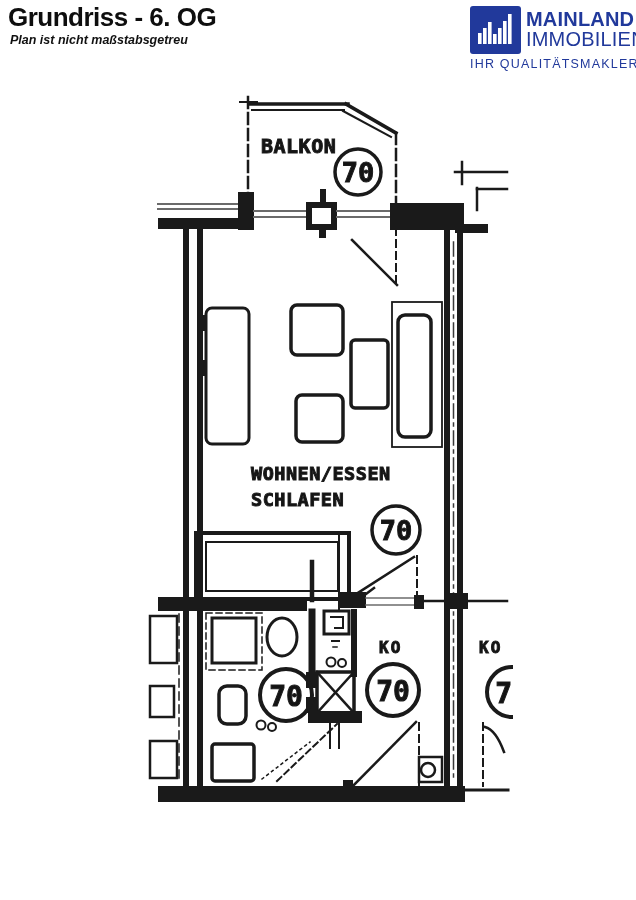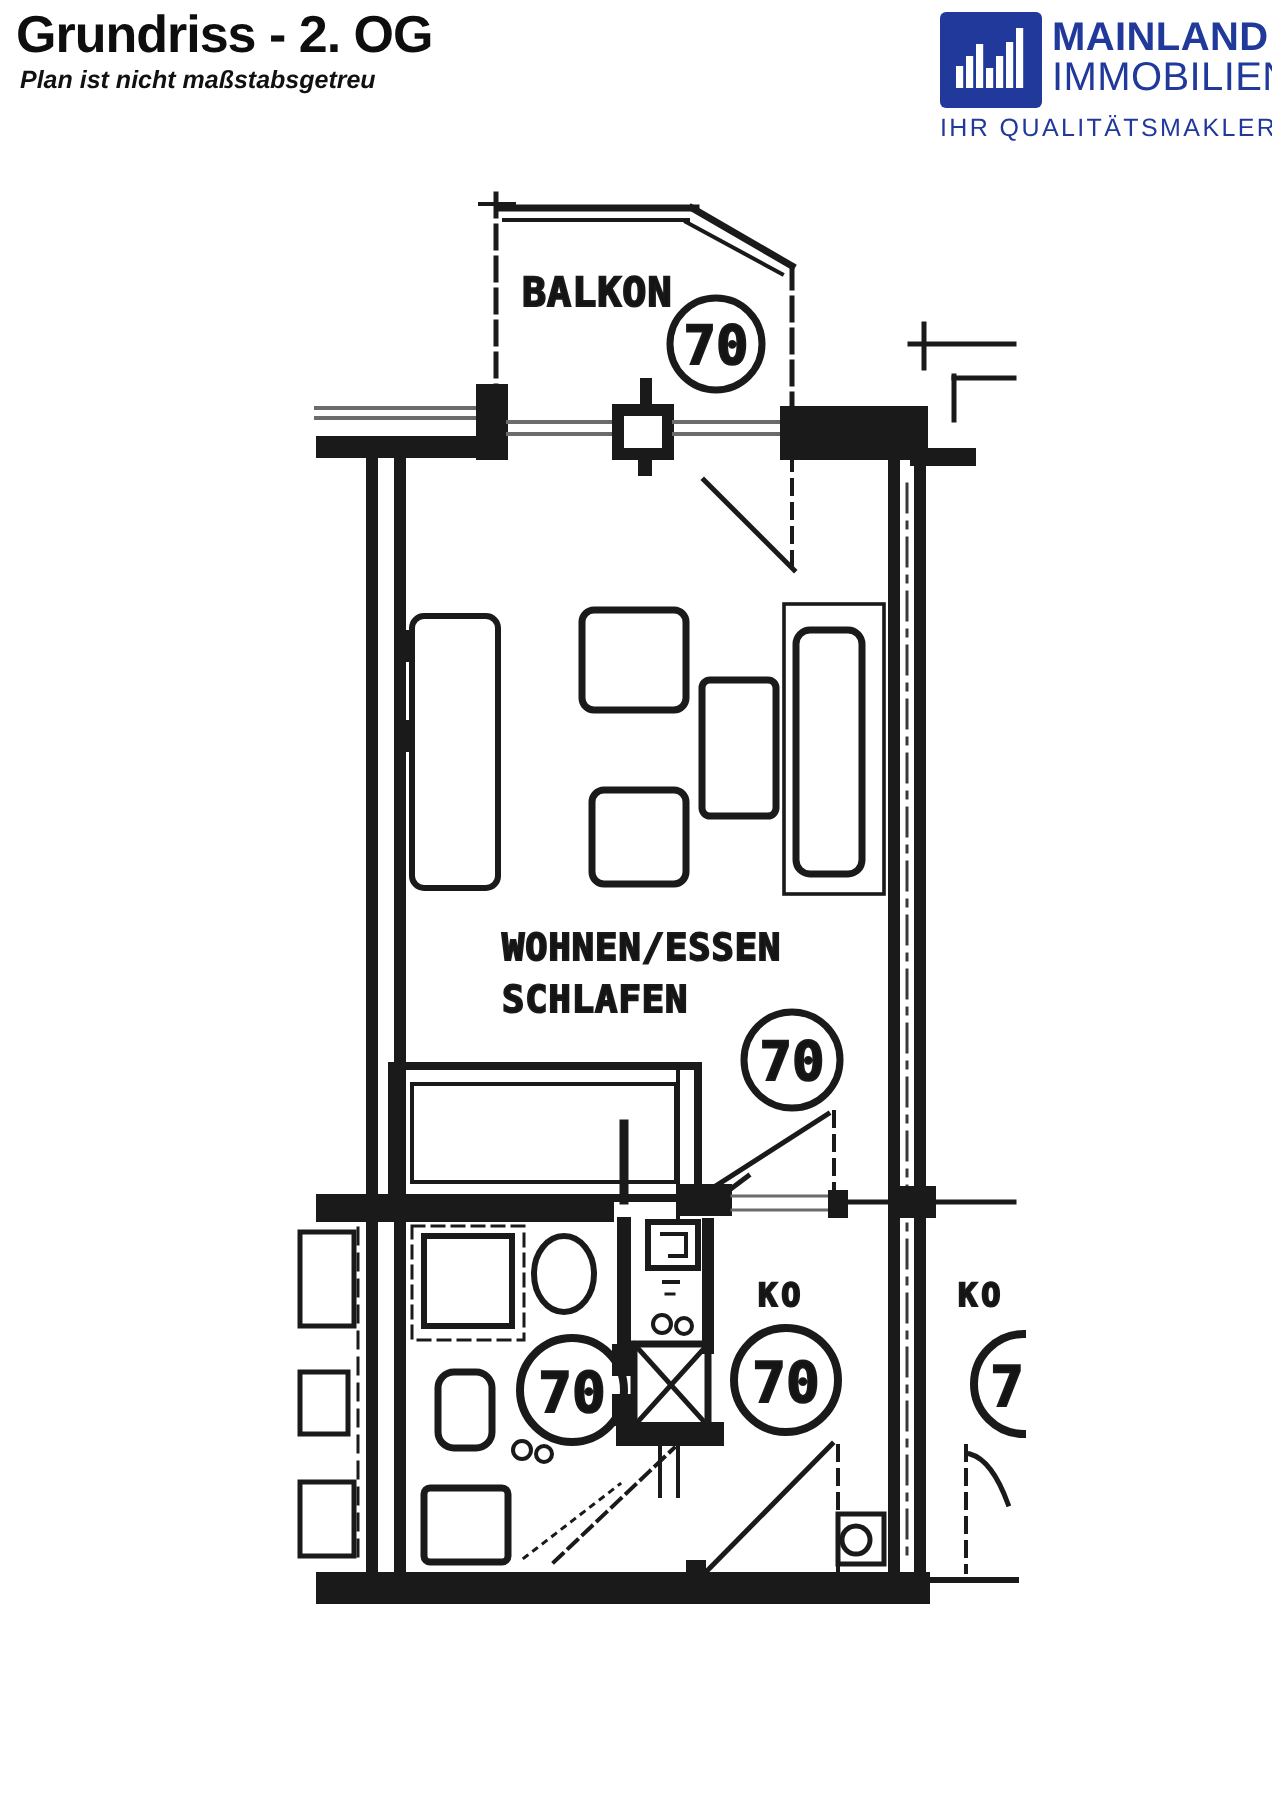--- a/index.html
+++ b/index.html
@@ -19,21 +19,21 @@
                 letter-spacing:1.2px;white-space:nowrap;}
   .plan{position:absolute;left:0;top:0;}
   .plan text{font-family:"DejaVu Sans Mono",monospace;font-weight:bold;fill:#141414;}
   .room-label{letter-spacing:0.5px;}
   .ko-label{letter-spacing:2px;}
 </style>
 </head>
 <body>
 
 <div class="header">
-  <div class="title">Grundriss - 2. OG</div>
+  <div class="title">Grundriss - 6. OG</div>
   <div class="subtitle">Plan ist nicht maßstabsgetreu</div>
 
   <div class="logo">
     <div class="logo-row">
       <svg class="logo-icon" width="51" height="48" viewBox="0 0 51 48">
         <rect x="0" y="0" width="51" height="48" rx="3" fill="#21399B"></rect>
         <g fill="#ffffff">
           <rect x="8" y="27" width="3.6" height="11"></rect>
           <rect x="13" y="22" width="3.6" height="16"></rect>
           <rect x="18" y="16" width="3.6" height="22"></rect>

